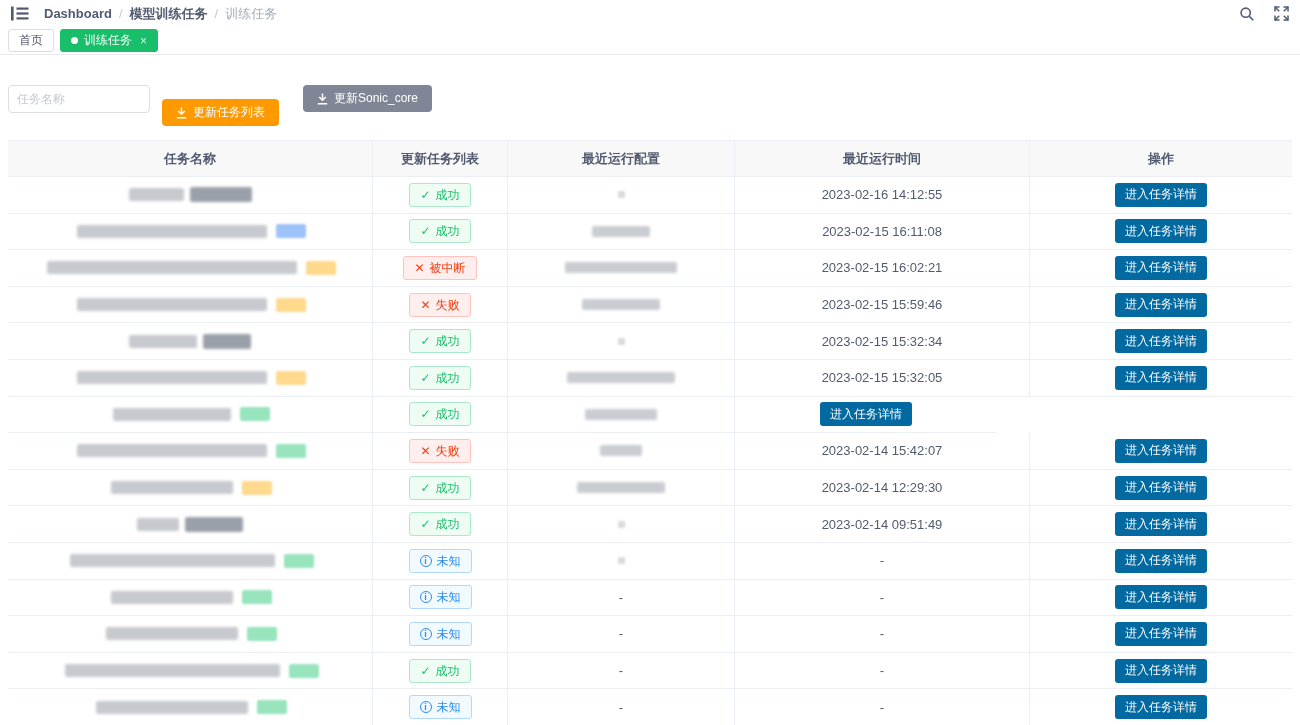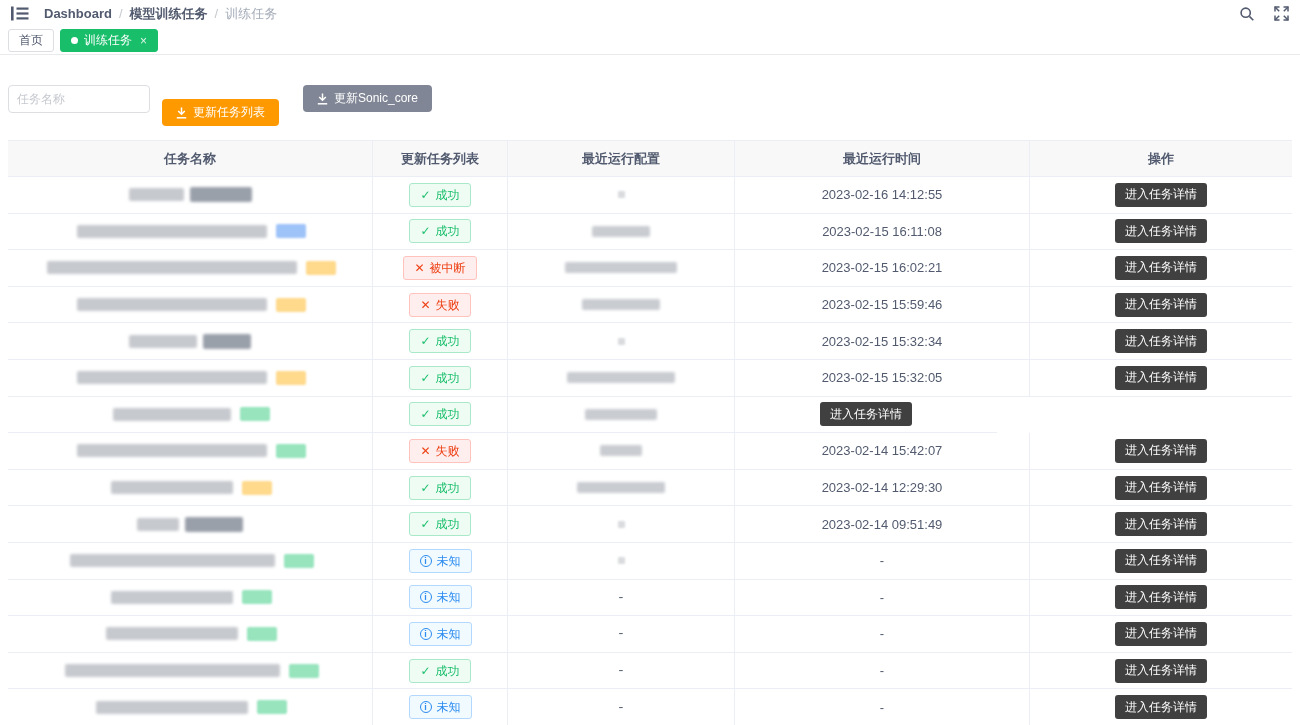--- a/index.html
+++ b/index.html
@@ -41,21 +41,21 @@
   .thead { display:flex; background:#f8f8f9; border-top:1px solid #ebeef5; }
   .th { height:36px; display:flex; align-items:center; justify-content:center; font-weight:700;
     color:#515a6e; border-bottom:1px solid #ebeef5; border-right:1px solid #ebeef5; }
   .th:last-child { border-right:none; }
   .trow { display:flex; background:#fff; }
   .td { height:36.6px; display:flex; align-items:center; justify-content:center;
     border-bottom:1px solid #ebeef5; border-right:1px solid #ebeef5; }
   .td:last-child { border-right:none; }
   .c-name   { width:365px; }
   .c-status { width:135px; }
-  .c-config { width:227px;font-family:Liberation Mono, monospace; }
+  .c-config { width:227px; }
   .c-time   { width:295px; }
   .c-action { width:262px;font-family:Liberation Serif, serif; }
 
   
   .blur { display:inline-block; height:13px; border-radius:2px; margin:0 3px; filter:blur(1.6px); }
   .seg-light { background:#c6c9ce; }
   .seg-dark  { background:#9aa0aa; height:15px; }
   .tag { display:inline-block; width:30px; height:14px; border-radius:2px; margin-left:6px; filter:blur(1.2px); }
   .tag-blue   { background:#9ec3f8; }
   .tag-yellow { background:#ffd98c; }
@@ -69,21 +69,21 @@
     border-radius:3px; font-size:12px; border:1px solid transparent; }
   .st-success     { color:#19be6b; background:#eefcf3; border-color:#a9e8c8; }
   .st-fail        { color:#ed4014; background:#ffeeee; border-color:#ffc2bd; }
   .st-interrupted { color:#ed4014; background:#ffeeee; border-color:#ffc2bd; }
   .st-unknown     { color:#2d8cf0; background:#f0faff; border-color:#b3d8ff; }
   .st-icon { font-size:12px; line-height:1; }
   .st-icon.st-info { width:12px; height:12px; border:1px solid currentColor; border-radius:50%;
     font-size:9px; line-height:11px; text-align:center; display:inline-block; font-weight:700; }
   .st-label { line-height:1; }
 
-  .detail-btn { background:#404040; color:#fff; border:none; border-radius:3px; height:24px;
+  .detail-btn { background:#0369a1; color:#fff; border:none; border-radius:3px; height:24px;
     padding:0 10px; font-size:12px; cursor:pointer; font-family:inherit;text-align:right; }
 
   svg { display:block; }
 </style>
 </head>
 <body>
 
 <div class="topbar">
   <div class="hamburger">
     <svg width="18" height="15" viewBox="0 0 18 15" fill="#515a6e">

